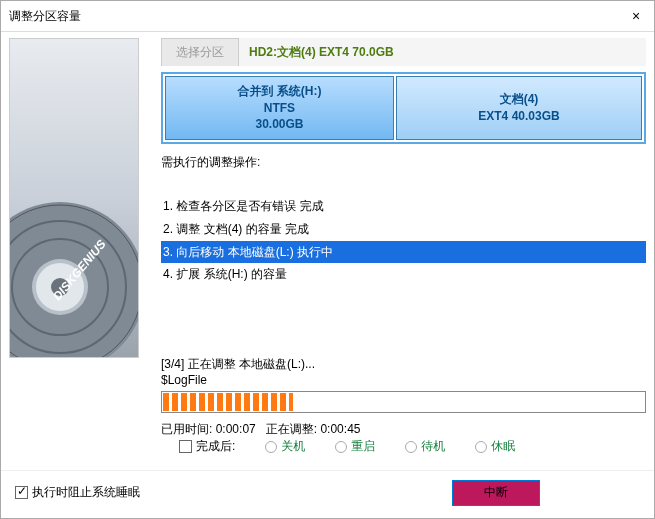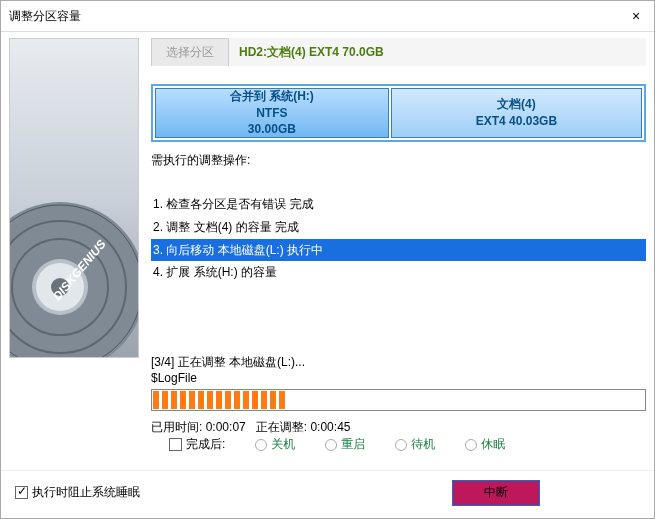--- a/index.html
+++ b/index.html
@@ -3,25 +3,25 @@
 <meta charset="utf-8">
 <style>
 *{box-sizing:border-box;margin:0;padding:0;font-family:"Microsoft YaHei",Tahoma,sans-serif;font-size:12px}
 body{background:#fff;width:655px;height:519px;overflow:hidden;border:1px solid #aaa}
 .titlebar{height:31px;display:flex;align-items:center;padding:0 8px;border-bottom:1px solid #ddd}
 .titlebar .title{flex:1}
 .titlebar .close{width:20px;text-align:center;cursor:pointer;font-size:14px}
 .main{display:flex;padding:6px 8px 0 8px;height:438px}
 .sideimg{width:130px;height:320px;background:linear-gradient(180deg,#e8ebef 0%,#c9d0d9 50%,#9aa2ab 100%);position:relative;overflow:hidden;border:1px solid #ccc}
 .sideimg svg{position:absolute;bottom:-10px;left:-20px}
-.rpane{flex:1;padding-left:12px;display:flex;flex-direction:column}
+.rpane{flex:1;padding-left:22px;display:flex;flex-direction:column}
 .tabs{display:flex;align-items:center;height:28px;background:#f5f5f5}
 .tab{padding:0 14px;height:28px;display:flex;align-items:center;color:#999;background:#e9e9e9;border:1px solid #ccc;border-bottom:none}
 .tabinfo{padding-left:10px;color:#4d7c0f;font-weight:bold}
-.diskbar{margin-top:18px;border:2px solid #5aa8e6;height:58px;display:flex;padding:2px}
+.diskbar{margin-top:6px;border:2px solid #5aa8e6;height:72px;display:flex;padding:2px}
 .part{border:1px solid #3a7fb3;display:flex;flex-direction:column;align-items:center;justify-content:center;font-weight:bold;color:#084f8a;line-height:1.4}
 .part1{flex:0 0 48%;background:linear-gradient(180deg,#b8ddff,#72b8f2)}
 .part2{flex:1;background:linear-gradient(180deg,#d1e9ff,#9ecff5);margin-left:2px}
 .opslabel{margin-top:10px}
 .oplist{margin-top:24px;line-height:1.9}
 .oplist .row{padding:0 2px}
 .oplist .sel{background:#1a6fe0;color:#fff}
 .status{margin-top:70px}
 .progwrap{margin-top:4px;border:1px solid #888;height:22px;padding:1px;width:100%}
 .progbar{height:100%;width:27%;background:repeating-linear-gradient(90deg,#ff7a12 0 6px,#fff 6px 9px)}

